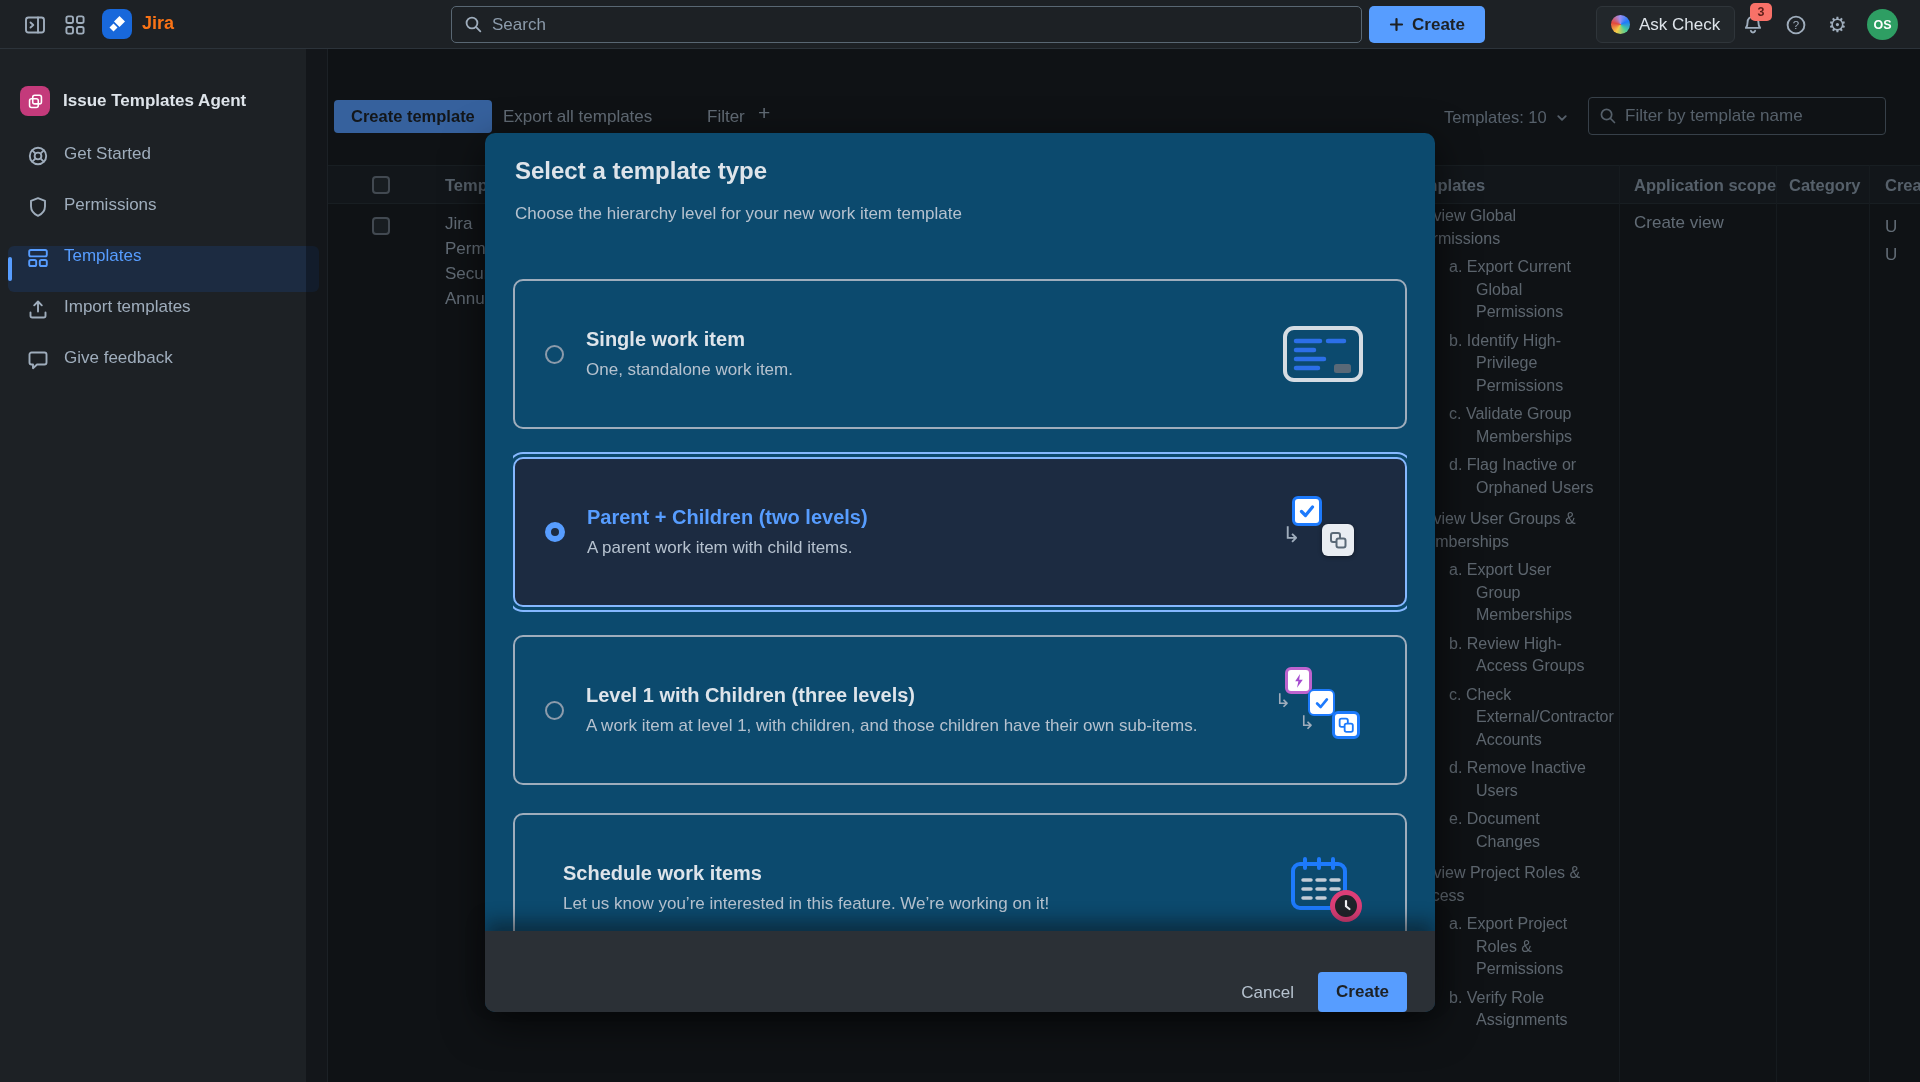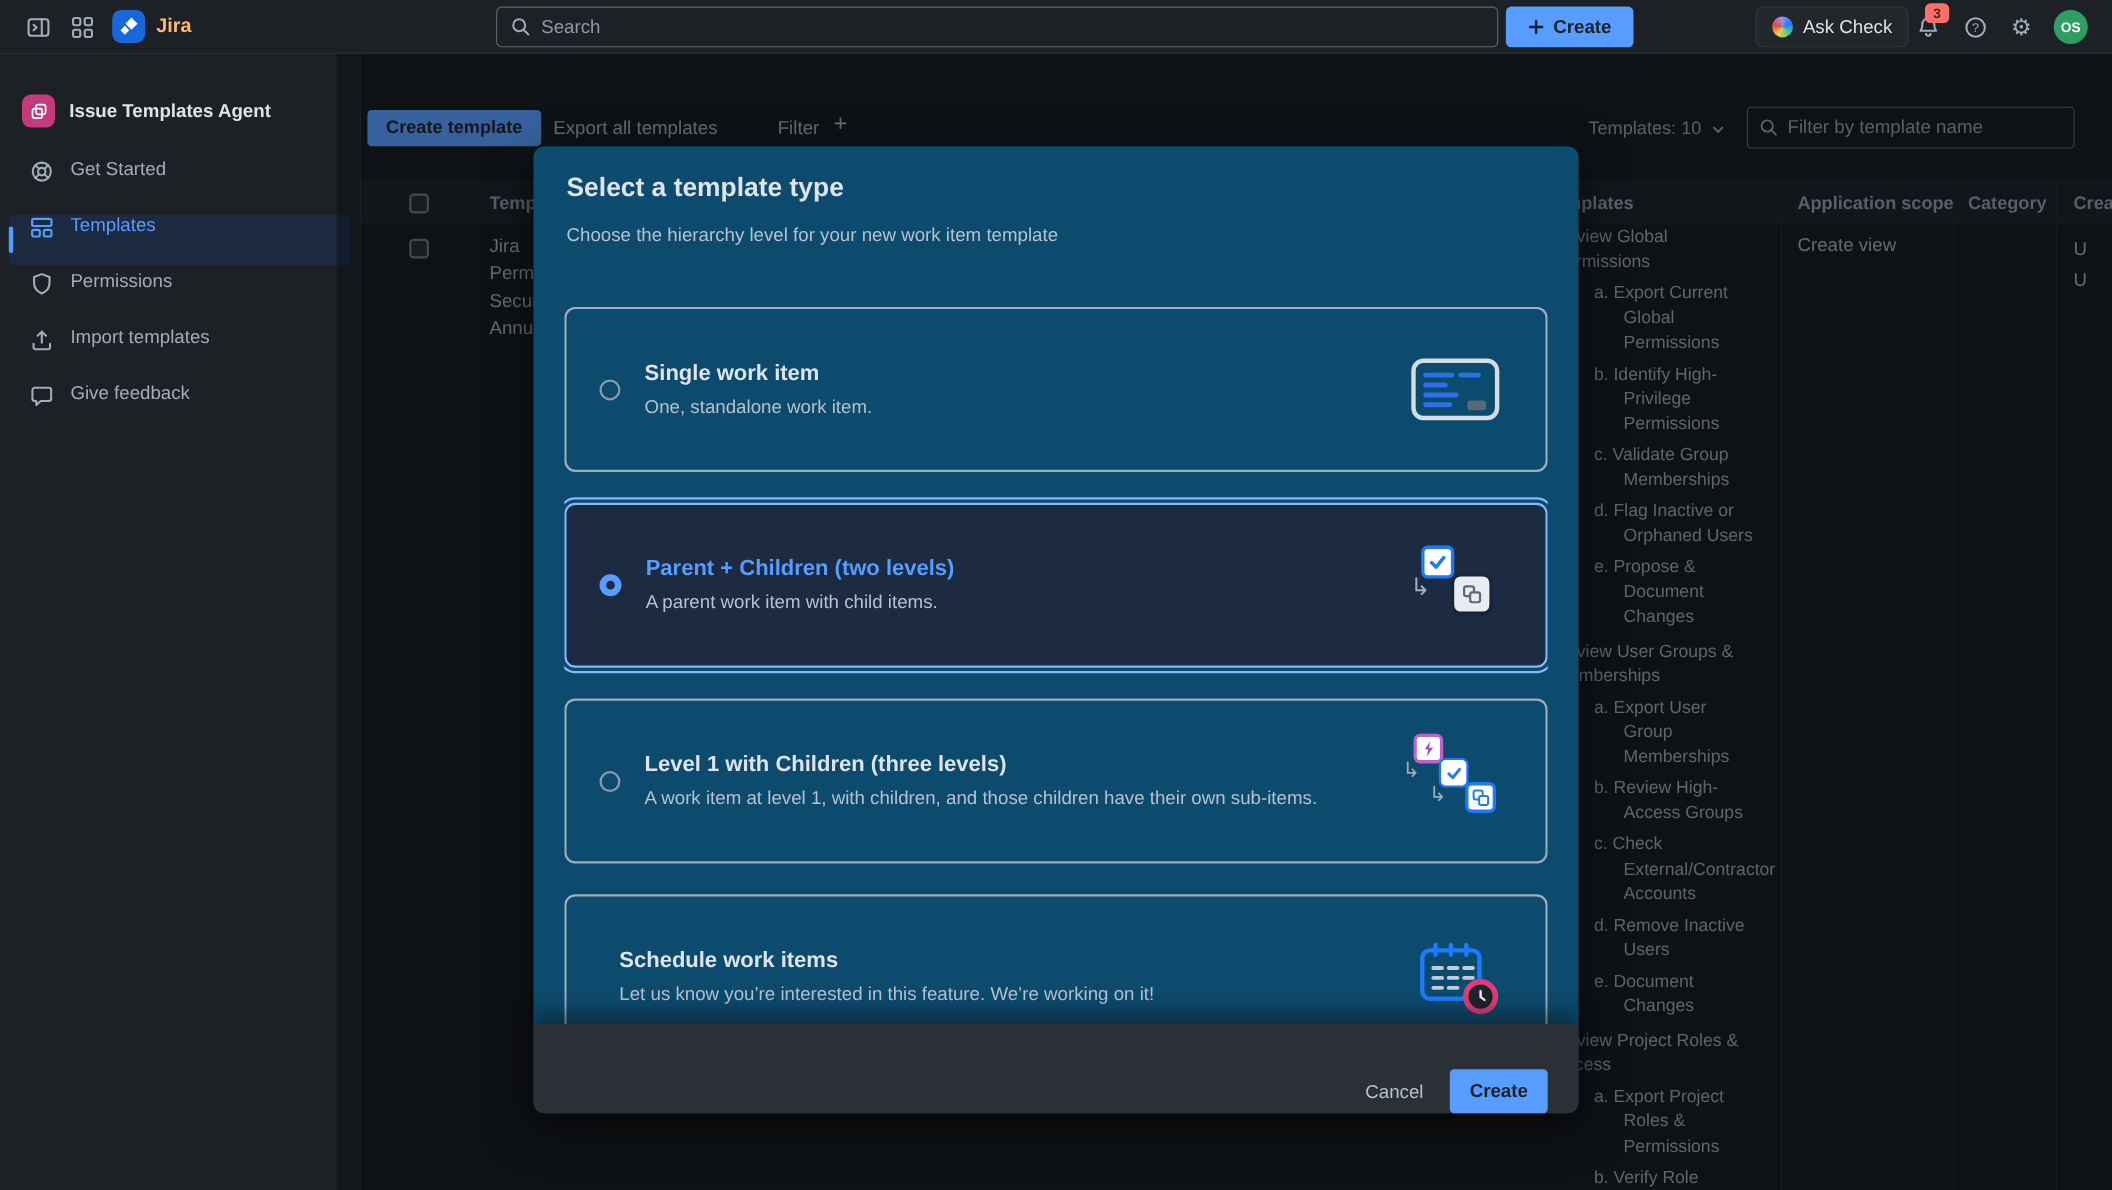--- a/index.html
+++ b/index.html
@@ -4,21 +4,21 @@
 <style>
   * { margin:0; padding:0; box-sizing:border-box; }
   html,body { width:1920px; height:1082px; overflow:hidden; }
   body { position:relative; background:#161A1D; font-family:"Liberation Sans",sans-serif; color:#9FADBC; }
   svg { display:block; }
 
   
   #topbar { position:absolute; left:0; top:0; width:1920px; height:49px; background:#1D2125; border-bottom:1px solid #2C333A; z-index:6; }
   .tb-icon-btn { position:absolute; top:8px; width:33px; height:33px; border-radius:4px; display:flex; align-items:center; justify-content:center; color:#9FADBC; cursor:pointer; }
   #jira-tile { position:absolute; left:102px; top:9px; width:30px; height:30px; border-radius:8px; background:#1868DB; display:flex; align-items:center; justify-content:center; }
-  #jira-label { position:absolute; left:142px; top:13px; font-size:18px; font-weight:700; color:#fdba74; }
+  #jira-label { position:absolute; left:142px; top:13px; font-size:18px; font-weight:700; color:#f97316; }
   #topbar-search { position:absolute; left:451px; top:6px; width:911px; height:37px; background:#1D2125; border:1px solid #596773; border-radius:5px; display:flex; align-items:center; gap:9px; padding:0 12px; }
   #topbar-search input, #filter-box input { flex:1; background:transparent; border:none; outline:none; color:#C7D1DB; font-size:17px; font-family:inherit; }
   input::placeholder { color:#8C9BAB; opacity:1; }
   #btn-global-create { position:absolute; left:1369px; top:6px; width:116px; height:37px; background:#579DFF; color:#1D2125; border:none; border-radius:5px; font-family:inherit; font-size:17px; font-weight:700; display:flex; align-items:center; justify-content:center; gap:8px; cursor:pointer; }
   #btn-ask-rovo { position:absolute; left:1596px; top:6px; height:37px; padding:0 14px; background:#22272B; border:1px solid #2F353A; border-radius:6px; display:flex; align-items:center; gap:9px; color:#DEE4EA; font-size:17px; cursor:pointer; }
   .rovo-gem { width:19px; height:19px; border-radius:50%; background:conic-gradient(from 210deg,#F5CD47,#E2483D,#9F8FEF,#1D7AFC,#4BCE97,#F5CD47); }
   #notif-badge { position:absolute; left:1750px; top:3px; min-width:22px; height:18px; padding:0 5px; background:#F87168; color:#5D1F1A; font-size:12.5px; font-weight:700; border-radius:5px; display:flex; align-items:center; justify-content:center; z-index:2; }
   #gear-btn { font-family:"DejaVu Sans",sans-serif; font-size:21px; }
   #avatar { position:absolute; left:1867px; top:9px; width:31px; height:31px; border-radius:50%; background:#2E9E63; color:#fff; font-size:12.5px; font-weight:700; display:flex; align-items:center; justify-content:center; cursor:pointer; }
 
@@ -165,38 +165,38 @@
     <span class="sb-ic">
       <svg width="24" height="24" viewBox="0 0 24 24" fill="none" stroke="currentColor" stroke-width="1.9" stroke-linecap="round">
           <circle cx="12" cy="12" r="8.2"></circle>
           <circle cx="12" cy="12" r="3.4"></circle>
           <path d="M6.3 6.3l3 3M17.7 6.3l-3 3M6.3 17.7l3-3M17.7 17.7l-3-3"></path>
         </svg>
     </span>
     <span>Get Started</span>
   </div>
 
+  <div class="sb-item">
+    <span class="sb-ic">
+      <svg width="24" height="24" viewBox="0 0 24 24" fill="none" stroke="currentColor" stroke-width="1.9" stroke-linejoin="round">
+          <path d="M12 3.2l7 2.6v5.4c0 4.6-3 7.8-7 9.6-4-1.8-7-5-7-9.6V5.8z"></path>
+        </svg>
+    </span>
+    <span>Permissions</span>
+  </div>
+
   <div class="sb-item active">
     <span class="sb-ic">
       <svg width="24" height="24" viewBox="0 0 24 24" fill="none" stroke="currentColor" stroke-width="1.9">
           <rect x="3.2" y="4" width="17.6" height="6.4" rx="1.6"></rect>
           <rect x="3.2" y="14" width="7" height="6" rx="1.6"></rect>
           <rect x="13.8" y="14" width="7" height="6" rx="1.6"></rect>
         </svg>
     </span>
     <span>Templates</span>
-  </div>
-
-  <div class="sb-item">
-    <span class="sb-ic">
-      <svg width="24" height="24" viewBox="0 0 24 24" fill="none" stroke="currentColor" stroke-width="1.9" stroke-linejoin="round">
-          <path d="M12 3.2l7 2.6v5.4c0 4.6-3 7.8-7 9.6-4-1.8-7-5-7-9.6V5.8z"></path>
-        </svg>
-    </span>
-    <span>Permissions</span>
   </div>
 
   <div class="sb-item">
     <span class="sb-ic">
       <svg width="24" height="24" viewBox="0 0 24 24" fill="none" stroke="currentColor" stroke-width="1.9" stroke-linecap="round" stroke-linejoin="round">
           <path d="M12 14.5V4.5M8.2 8.3L12 4.5l3.8 3.8"></path>
           <path d="M4.5 15.5v3.2a1.8 1.8 0 0 0 1.8 1.8h11.4a1.8 1.8 0 0 0 1.8-1.8v-3.2"></path>
         </svg>
     </span>
     <span>Import templates</span>
@@ -250,21 +250,20 @@
 
   <span class="cbx" style="left:66px; top:168px;"></span>
   <div id="name-cell">Jira Permissions Security Annual</div>
 
   <div id="subtpl-cell">
     <div class="grp-title" style="margin-top:0">Review Global Permissions</div>
     <div class="grp-item">a. Export Current Global Permissions</div>
     <div class="grp-item">b. Identify High-Privilege Permissions</div>
     <div class="grp-item">c. Validate Group Memberships</div>
     <div class="grp-item">d. Flag Inactive or Orphaned Users</div>
-    <div class="grp-item">e. Propose &amp; Document Changes</div>
     <div class="grp-title">Review User Groups &amp; Memberships</div>
     <div class="grp-item">a. Export User Group Memberships</div>
     <div class="grp-item">b. Review High-Access Groups</div>
     <div class="grp-item">c. Check External/Contractor Accounts</div>
     <div class="grp-item">d. Remove Inactive Users</div>
     <div class="grp-item">e. Document Changes</div>
     <div class="grp-title">Review Project Roles &amp; Access</div>
     <div class="grp-item">a. Export Project Roles &amp; Permissions</div>
     <div class="grp-item">b. Verify Role Assignments</div>
 

